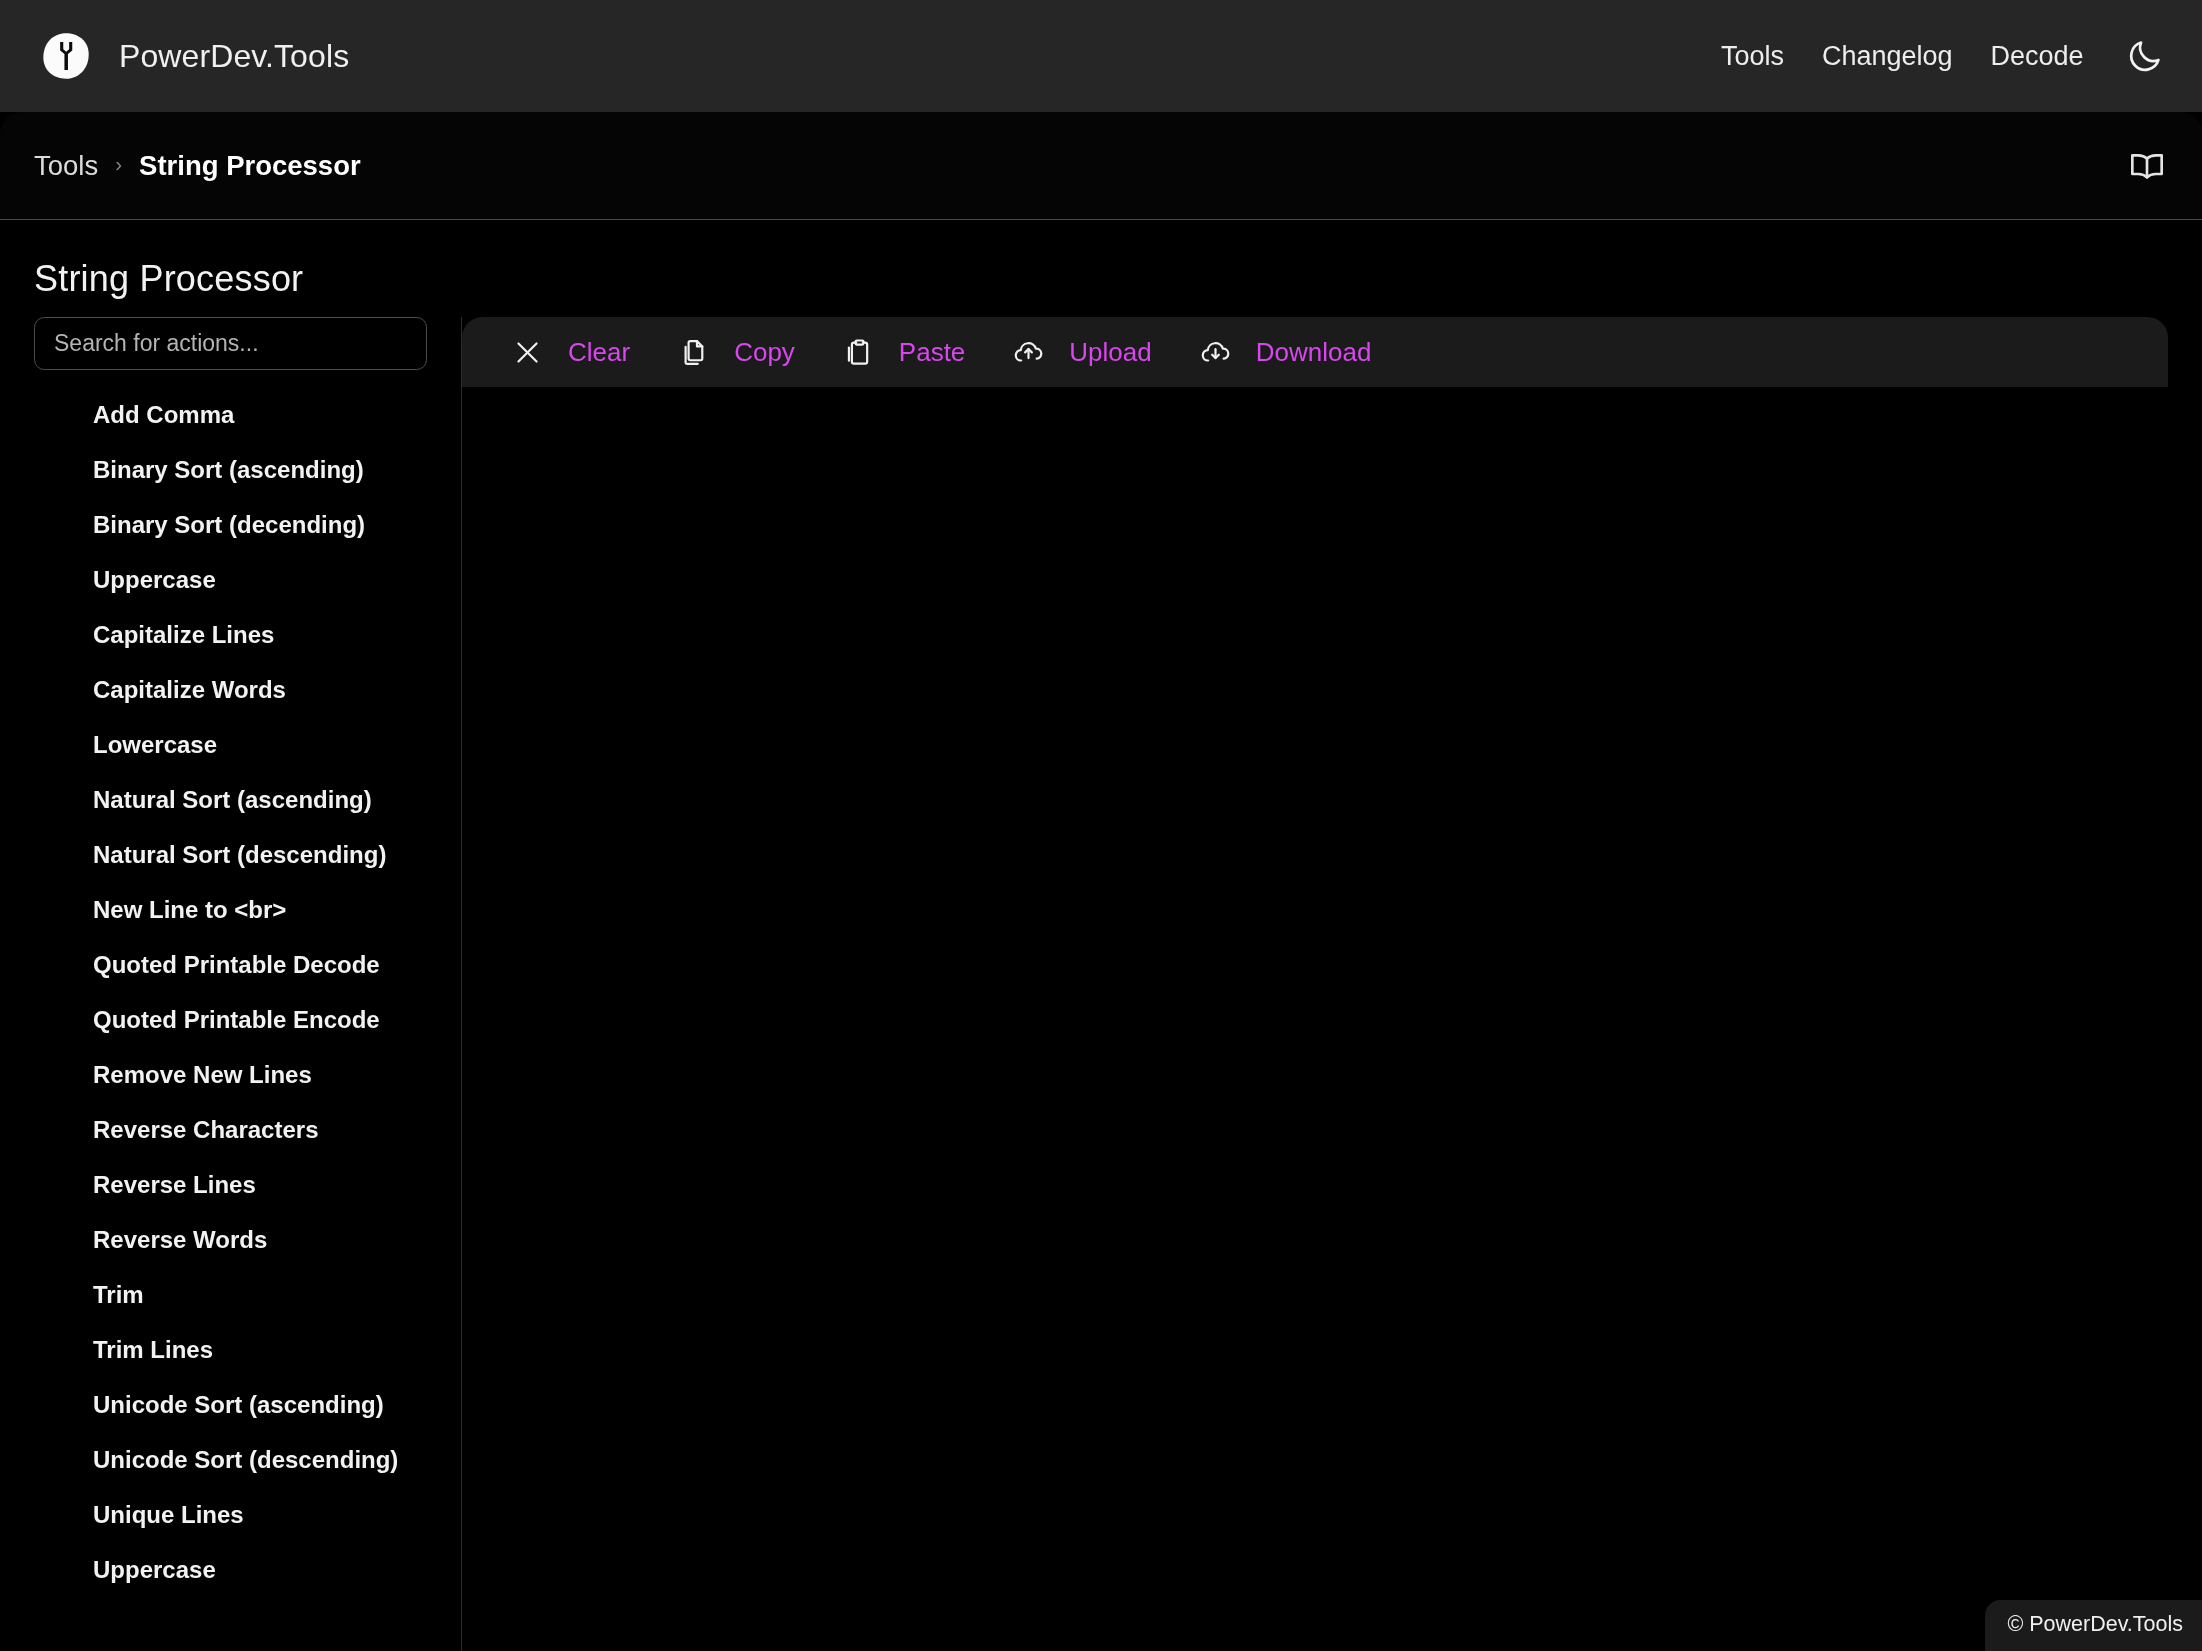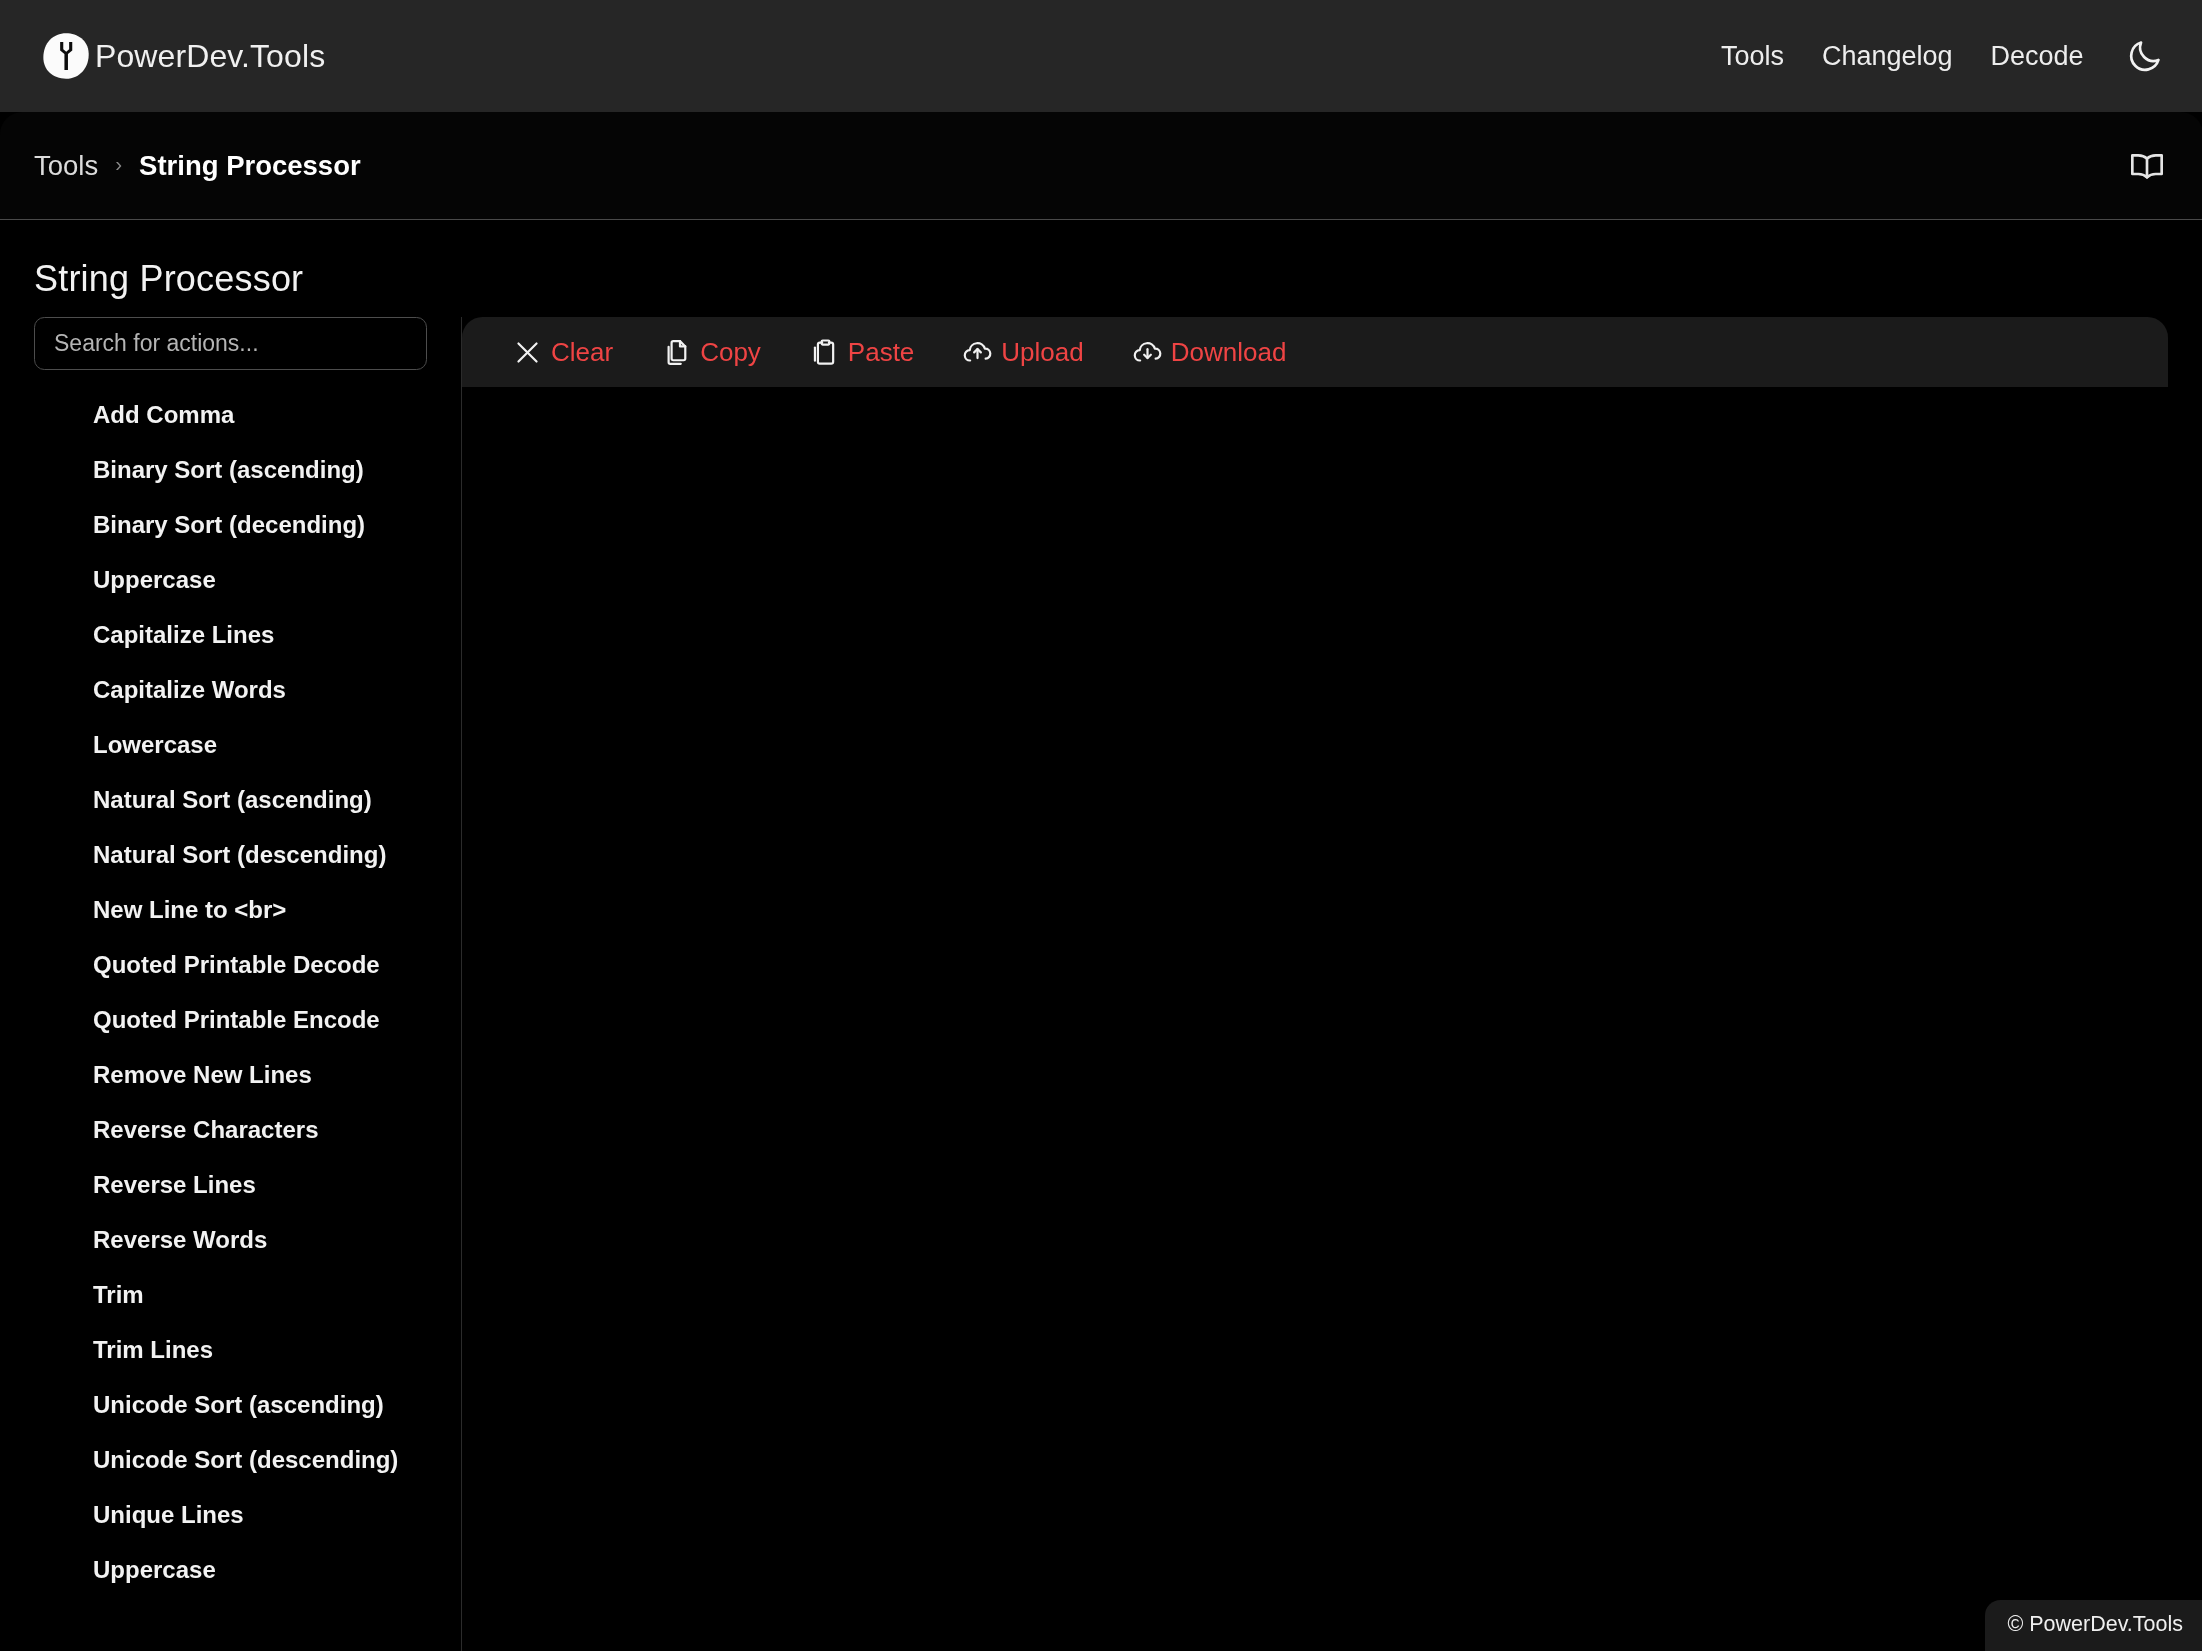--- a/index.html
+++ b/index.html
@@ -26,21 +26,21 @@
     background: #262626;
     display: flex;
     align-items: center;
     justify-content: space-between;
     padding: 0 38px 0 41px;
   }
 
   .brand {
     display: flex;
     align-items: center;
-    gap: 4px;
+    gap: 28px;
     cursor: pointer;
   }
 
   .brand-logo {
     width: 50px;
     height: 50px;
     flex: 0 0 50px;
     display: block;
   }
 
@@ -201,25 +201,25 @@
     border-top-left-radius: 20.6px;
     border-top-right-radius: 20.6px;
     display: flex;
     align-items: center;
     padding-left: 26px;
   }
 
   .tool-btn {
     display: flex;
     align-items: center;
-    gap: 8px;
+    gap: 25px;
     height: 70px;
     padding: 0 24px;
     cursor: pointer;
-    color: #ef4444;
+    color: #d946ef;
     font-size: 26px;
     white-space: nowrap;
   }
 
   .tool-icon {
     width: 31px;
     height: 31px;
     flex: 0 0 31px;
     display: flex;
     align-items: center;

